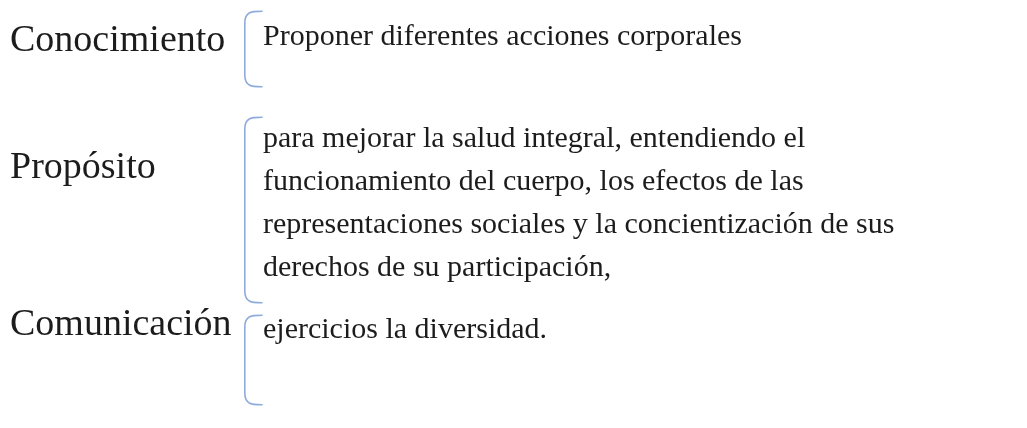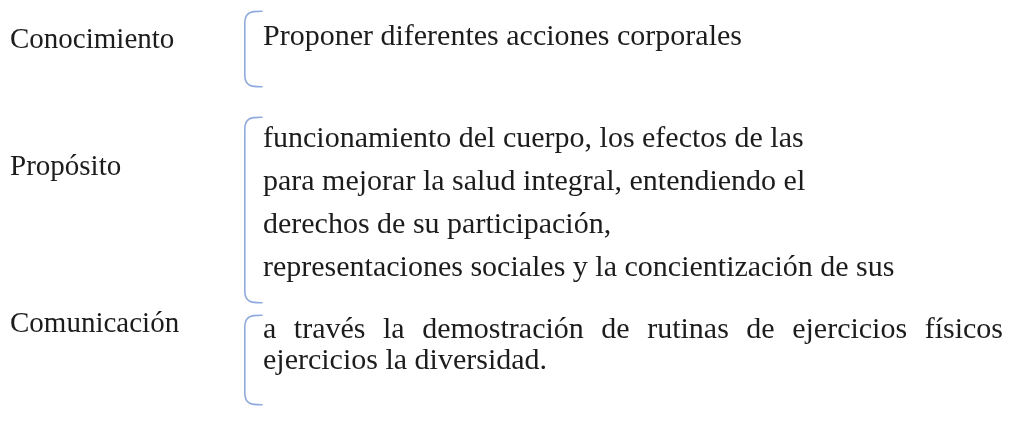--- a/index.html
+++ b/index.html
@@ -12,21 +12,21 @@
     width: 1027px;
     height: 428px;
     background: #ffffff;
     font-family: "Liberation Serif", "DejaVu Serif", serif;
     color: #1c1c1c;
     overflow: hidden;
   }
   .doc-label {
     position: absolute;
     left: 10px;
-    font-size: 29px;
+    font-size: 38px;
     line-height: 34px;
     white-space: nowrap;
   }
   .doc-text {
     position: absolute;
     left: 263px;
     font-size: 30px;
   }
   .doc-text .line {
     white-space: nowrap;
@@ -71,32 +71,31 @@
 
   <div class="doc-label label-2">Propósito</div>
 
   <div class="bracket bracket-2">
     <svg width="21" height="188" viewBox="0 0 21 188">
       <path d="M20,1.2 C10,1.2 2.8,1.5 2.8,13 L2.8,175 C2.8,186.5 10,186.8 20,186.8" fill="none" stroke="#8FAADC" stroke-width="1.6" stroke-linecap="round"></path>
     </svg>
   </div>
 
   <div class="doc-text row2-text">
+    <div class="line">para mejorar la salud integral, entendiendo el</div>
     <div class="line">funcionamiento del cuerpo, los efectos de las</div>
-    <div class="line">para mejorar la salud integral, entendiendo el</div>
+    <div class="line">representaciones sociales y la concientización de sus</div>
     <div class="line">derechos de su participación,</div>
-    <div class="line">representaciones sociales y la concientización de sus</div>
   </div>
 
   <div class="doc-label label-3">Comunicación</div>
 
   <div class="bracket bracket-3">
     <svg width="21" height="92" viewBox="0 0 21 92">
       <path d="M20,1.2 C10,1.2 2.8,1.5 2.8,13 L2.8,79 C2.8,90.5 10,90.8 20,90.8" fill="none" stroke="#8FAADC" stroke-width="1.6" stroke-linecap="round"></path>
     </svg>
   </div>
 
   <div class="doc-text row3-text">
-    <div class="line justified">a través la demostración de rutinas de ejercicios físicos</div>
     <div class="line">ejercicios la diversidad.</div>
   </div>
 
 </div>
 
 </body></html>

